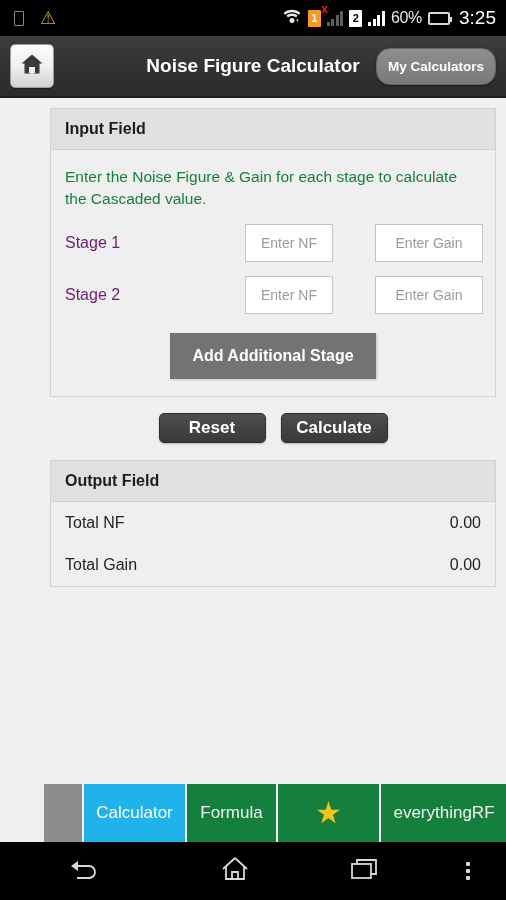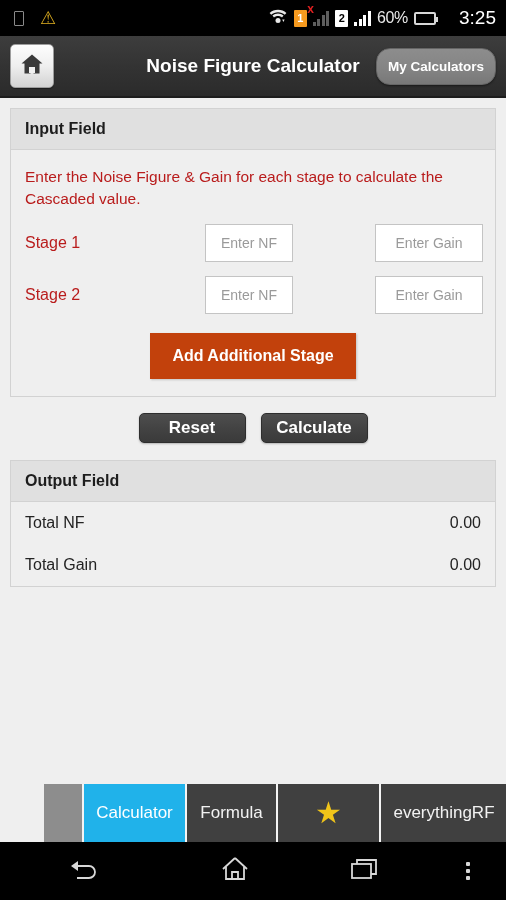--- a/index.html
+++ b/index.html
@@ -89,21 +89,21 @@
     position: absolute;
     right: -4px; top: 3px;
     width: 2px; height: 5px;
     background: #d8d8d8;
   }
   .battery-fill { height: 100%; width: 62%; background: #8bc727; }
   .clock {
     color: #fff;
     font-size: 19px;
     letter-spacing: 0px;
-    margin-left: 17px;
+    margin-left: 3px;
     text-align: center;
   }
   .sq-icon {
     width: 10px; height: 15px;
     border: 1.6px solid #8a8a8a;
     border-radius: 1px;
   }
   .warn-icon { color: #e0b020; font-size: 18px; line-height: 1; }
 
   
@@ -149,51 +149,52 @@
     z-index: 2;
     box-shadow: 0 1px 2px rgba(0,0,0,0.45);
   }
 
   
   .content {
     flex: 1 1 auto;
     background: #efefef;
     padding: 10px 10px 2px 10px;
     overflow: hidden;
+    margin-left: 40px;
   }
 
   .panel {
     border: 1px solid #d2d2d2;
     background: #efefef;
   }
   .panel-header {
     background: #e0e0e0;
     border-bottom: 1px solid #d2d2d2;
     padding: 11px 14px;
     font-size: 16px;
     font-weight: bold;
     color: #1d1d1d;
   }
   .panel-body { padding: 0; }
 
   .instructions {
-    color: #b91c1c;
+    color: #15803d;
     font-size: 15.5px;
     line-height: 1.45;
     padding: 16px 14px 6px 14px;
   }
 
   .stage-row {
     display: flex;
     align-items: center;
     padding: 7px 12px 7px 14px;
   }
   .stage-label {
     font-size: 16px;
-    color: #b91c1c;
+    color: #701a75;
     width: 180px;
     flex: 0 0 180px;
   }
   .field {
     width: 88px;
     height: 38px;
     background: #fff;
     border: 1px solid #c4c4c4;
     color: #9a9a9a;
     font-size: 14px;
@@ -203,21 +204,21 @@
   }
   .field::placeholder { color: #9a9a9a; opacity: 1; }
   .field.gain { width: 108px; margin-left: auto; }
 
   .add-stage-wrap {
     display: flex;
     justify-content: center;
     padding: 12px 0 17px 0;
   }
   .add-stage-btn {
-    background: #c2410c;
+    background: #737373;
     border: none;
     color: #fff;
     font-size: 16px;
     font-weight: bold;
     font-family: "Liberation Sans", sans-serif;
     padding: 14px 22px;
     min-width: 185px;
     box-shadow: 1px 1px 2px rgba(0,0,0,0.18);
   }
 
@@ -256,21 +257,21 @@
     flex: 0 0 58px;
     height: 58px;
     background: #8d8d8d;
     display: flex;
     align-items: stretch;
     margin-left: 44px;
   }
   .tab-spacer { flex: 0 0 40px; background: #8d8d8d; }
   .tab-spacer.right { flex: 1 1 auto; }
   .tab {
-    background: #404040;
+    background: #15803d;
     color: #f2f2f2;
     font-size: 17px;
     display: flex;
     align-items: center;
     justify-content: center;
     border-right: 2px solid #f4f4f4;
     border-left: 2px solid #f4f4f4;
     margin-left: -2px;
   }
   .tab.calculator { background: #20b2ea; flex: 0 0 105px; color: #ffffff; }

